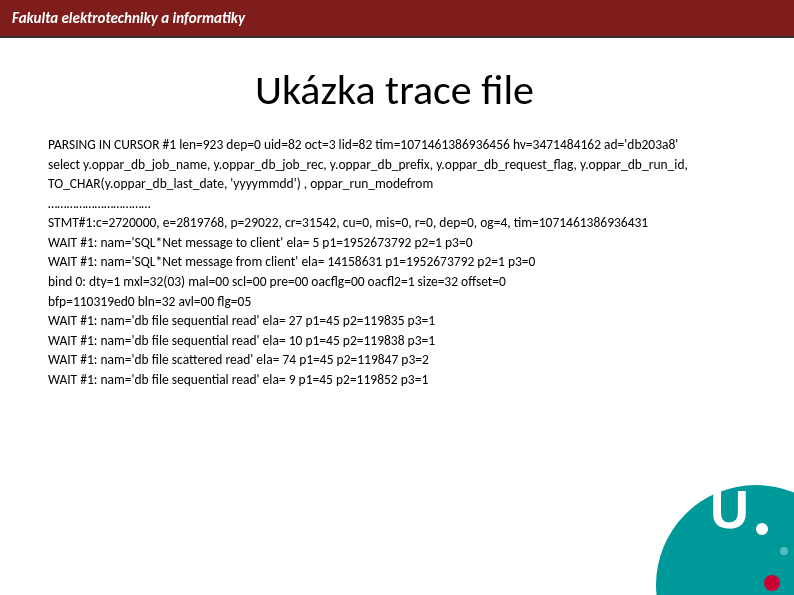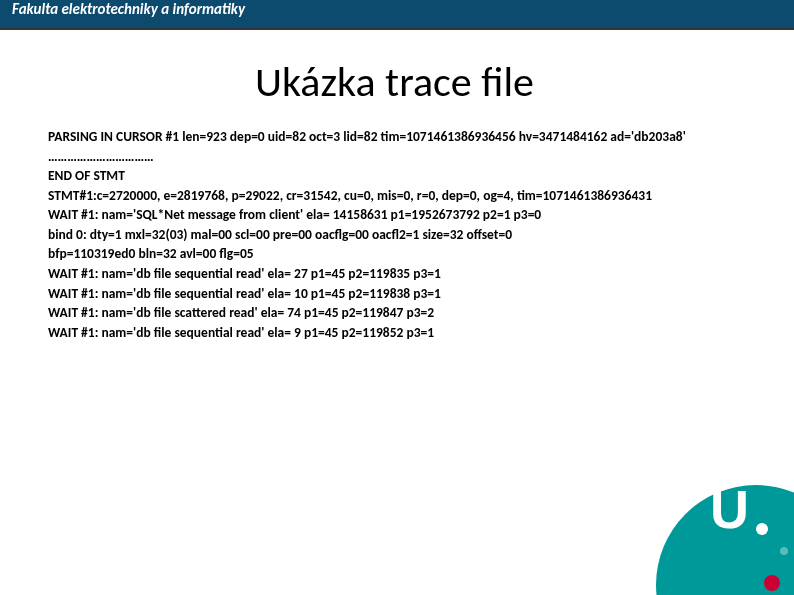--- a/index.html
+++ b/index.html
@@ -6,24 +6,24 @@
   body {
     width: 794px;
     height: 595px;
     background: #ffffff;
     font-family: Calibri, Arial, sans-serif;
     position: relative;
     overflow: hidden;
   }
   .header-bar {
     width: 100%;
-    height: 30px;
-    background: #0c4a6e;
+    height: 38px;
+    background: #7f1d1d;
     display: flex;
-    align-items: flex-start;
+    align-items: center;
     padding-left: 12px;
     border-bottom: 2px solid #333;
   }
   .header-text {
     color: #ffffff;
     font-size: 15px;
     font-weight: bold;
     font-style: italic;
   }
   .title-area {
@@ -33,21 +33,21 @@
   .slide-title {
     font-size: 42px;
     font-weight: 400;
     color: #000000;
   }
   .content {
     padding: 0 30px 0 48px;
     font-size: 13.5px;
     line-height: 1.45;
     color: #000000;
-    font-weight: bold;
+    font-weight: normal;
   }
   .content p {
     margin: 0;
     word-wrap: break-word;
   }
   .logo-corner {
     position: absolute;
     right: 0;
     bottom: 0;
     width: 160px;
@@ -107,23 +107,24 @@
 <div class="header-bar">
   <span class="header-text">Fakulta elektrotechniky a informatiky</span>
 </div>
 
 <div class="title-area">
   <h1 class="slide-title">Ukázka trace file</h1>
 </div>
 
 <div class="content">
   <p>PARSING IN CURSOR #1 len=923 dep=0 uid=82 oct=3 lid=82 tim=1071461386936456 hv=3471484162 ad='db203a8'</p>
+  <p>select y.oppar_db_job_name, y.oppar_db_job_rec, y.oppar_db_prefix, y.oppar_db_request_flag, y.oppar_db_run_id, TO_CHAR(y.oppar_db_last_date, 'yyyymmdd') , oppar_run_modefrom</p>
   <p>……………………………</p>
-  <p>END OF STMT</p>
   <p>STMT#1:c=2720000, e=2819768, p=29022, cr=31542, cu=0, mis=0, r=0, dep=0, og=4, tim=1071461386936431</p>
+  <p>WAIT #1: nam='SQL*Net message to client' ela= 5 p1=1952673792 p2=1 p3=0</p>
   <p>WAIT #1: nam='SQL*Net message from client' ela= 14158631 p1=1952673792 p2=1 p3=0</p>
   <p>bind 0: dty=1 mxl=32(03) mal=00 scl=00 pre=00 oacflg=00 oacfl2=1 size=32 offset=0</p>
   <p>bfp=110319ed0 bln=32 avl=00 flg=05</p>
   <p>WAIT #1: nam='db file sequential read' ela= 27 p1=45 p2=119835 p3=1</p>
   <p>WAIT #1: nam='db file sequential read' ela= 10 p1=45 p2=119838 p3=1</p>
   <p>WAIT #1: nam='db file scattered read' ela= 74 p1=45 p2=119847 p3=2</p>
   <p>WAIT #1: nam='db file sequential read' ela= 9 p1=45 p2=119852 p3=1</p>
 </div>
 
 <div class="logo-corner">

